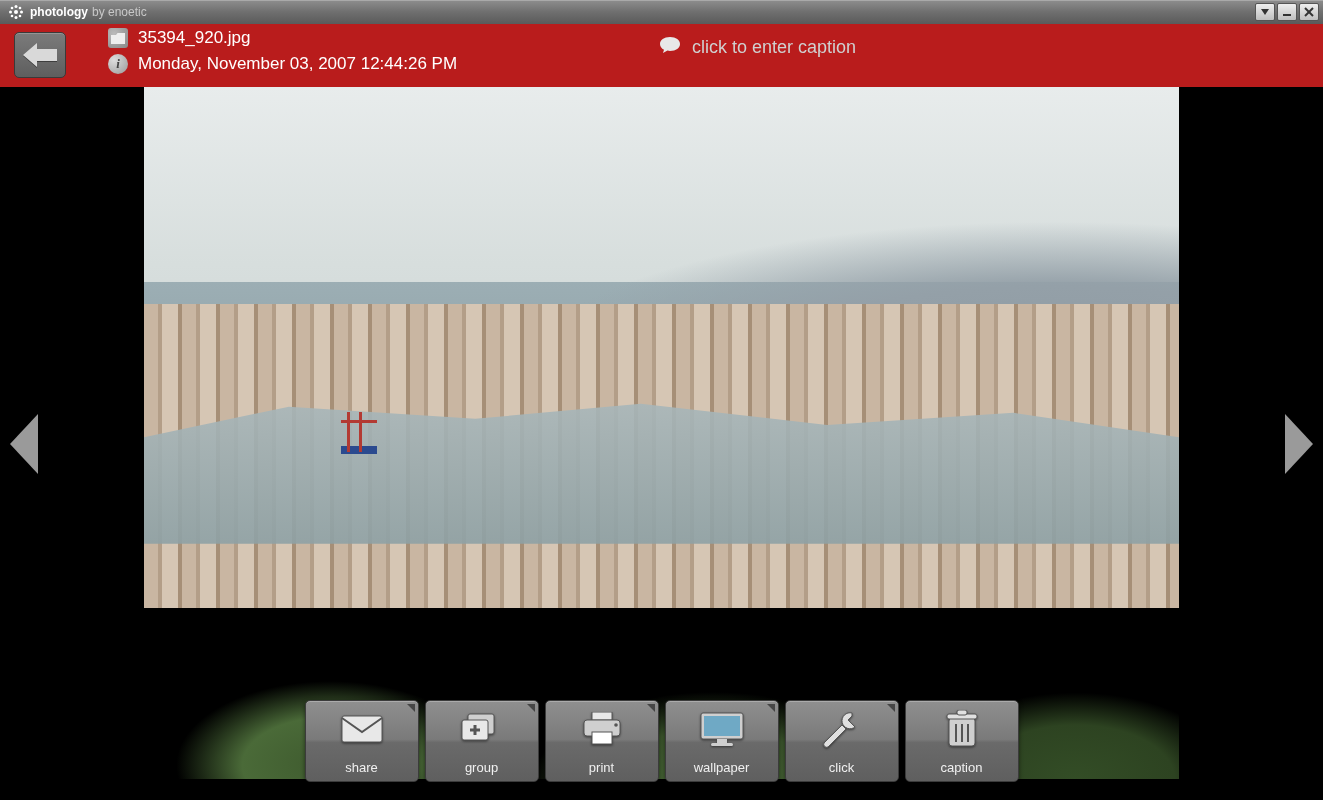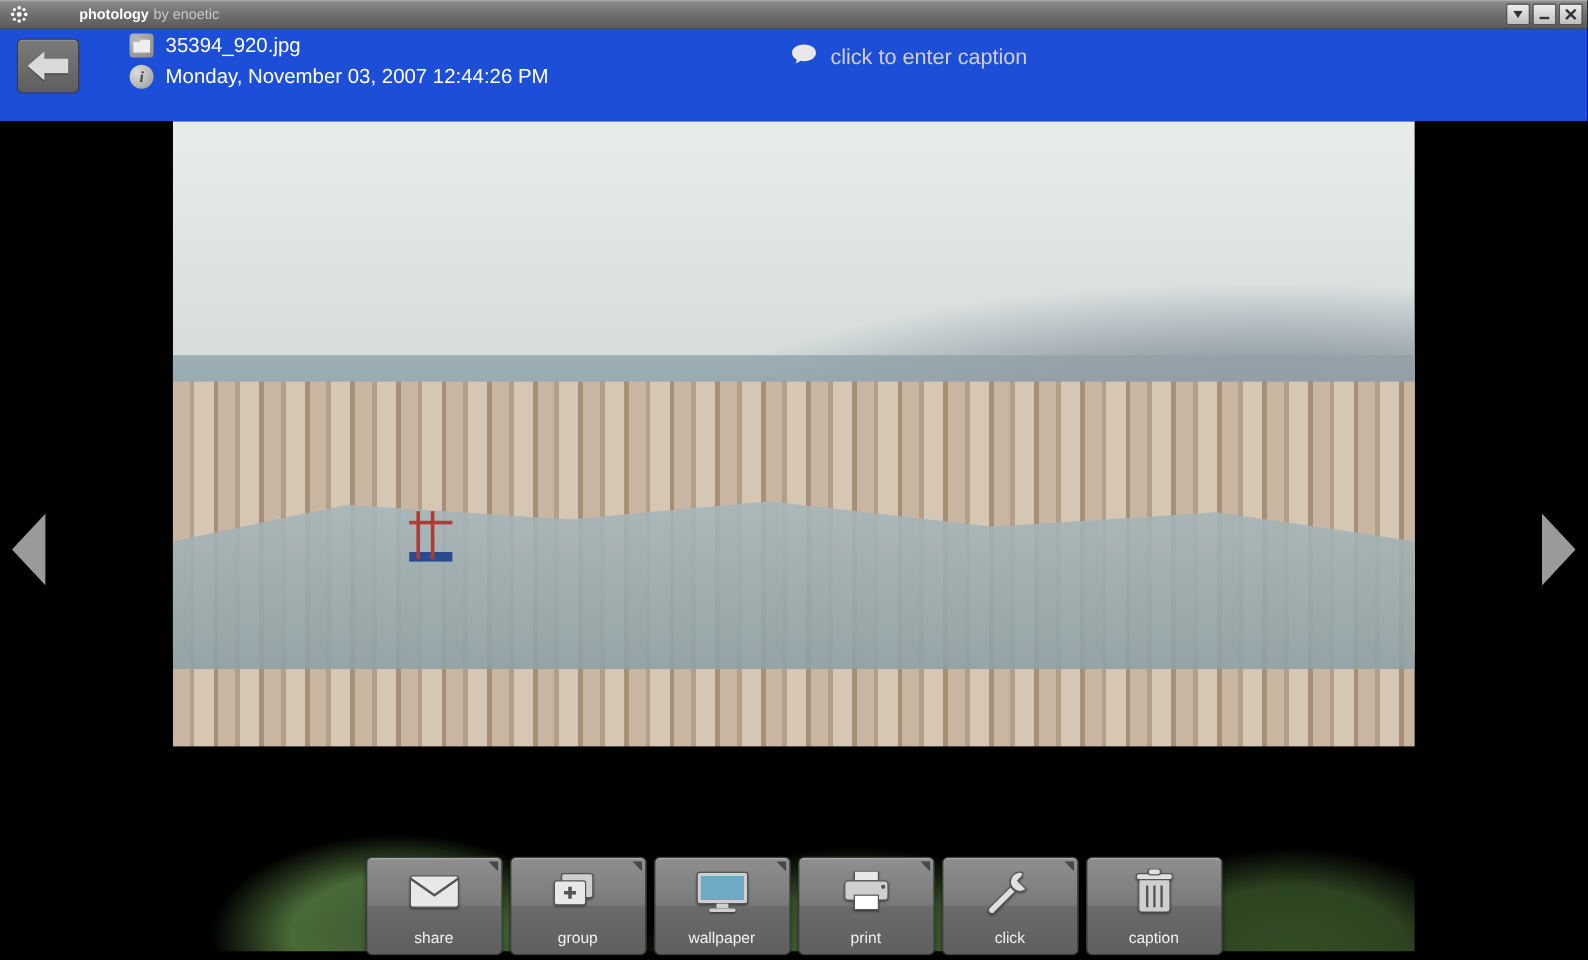--- a/index.html
+++ b/index.html
@@ -25,21 +25,20 @@
     font-size: 12px;
   }
   .titlebar .logo {
     margin-right: 6px;
     display: flex;
     align-items: center;
   }
   .titlebar .app-name {
     font-weight: bold;
     color: #fff;
-    margin-left: 36px;
   }
   .titlebar .by {
     color: #c8c8c8;
     margin-left: 4px;
     text-align: center;
   }
   .titlebar .spacer { flex: 1; }
   .winbtn {
     width: 18px;
     height: 16px;
@@ -51,22 +50,22 @@
     align-items: center;
     justify-content: center;
     color: #333;
     font-size: 11px;
     font-weight: bold;
     cursor: pointer;
   }
 
   
   .header {
-    height: 77px;
-    background: #1d4ed8;
+    height: 63px;
+    background: #b91c1c;
     display: flex;
     align-items: stretch;
     position: relative;
   }
   .back-btn {
     position: absolute;
     left: 14px;
     top: 8px;
     width: 50px;
     height: 44px;
@@ -380,40 +379,40 @@
           <rect x="2" y="8" width="26" height="20" rx="2" fill="#e8e8e8" stroke="#555"></rect>
           <line x1="10" y1="18" x2="20" y2="18" stroke="#555" stroke-width="3"></line>
           <line x1="15" y1="13" x2="15" y2="23" stroke="#555" stroke-width="3"></line>
         </svg>
       </div>
       <span>group</span>
     </div>
 
     <div class="tbtn">
       <div class="ticon">
+        <svg width="44" height="34" viewBox="0 0 44 34">
+          <rect x="12" y="0" width="20" height="8" fill="#e8e8e8" stroke="#555"></rect>
+          <rect x="4" y="8" width="36" height="16" rx="3" fill="#cfcfcf" stroke="#555"></rect>
+          <rect x="12" y="20" width="20" height="12" fill="#fff" stroke="#555"></rect>
+          <circle cx="36" cy="13" r="1.8" fill="#555"></circle>
+        </svg>
+      </div>
+      <span>print</span>
+    </div>
+
+    <div class="tbtn">
+      <div class="ticon">
         <svg width="46" height="36" viewBox="0 0 46 36">
           <rect x="2" y="2" width="42" height="26" rx="2" fill="#cfcfcf" stroke="#555"></rect>
           <rect x="5" y="5" width="36" height="20" fill="#6fa9c5"></rect>
           <rect x="18" y="28" width="10" height="4" fill="#cfcfcf"></rect>
           <rect x="12" y="32" width="22" height="3" rx="1.5" fill="#cfcfcf"></rect>
         </svg>
       </div>
       <span>wallpaper</span>
-    </div>
-
-    <div class="tbtn">
-      <div class="ticon">
-        <svg width="44" height="34" viewBox="0 0 44 34">
-          <rect x="12" y="0" width="20" height="8" fill="#e8e8e8" stroke="#555"></rect>
-          <rect x="4" y="8" width="36" height="16" rx="3" fill="#cfcfcf" stroke="#555"></rect>
-          <rect x="12" y="20" width="20" height="12" fill="#fff" stroke="#555"></rect>
-          <circle cx="36" cy="13" r="1.8" fill="#555"></circle>
-        </svg>
-      </div>
-      <span>print</span>
     </div>
 
     <div class="tbtn">
       <div class="ticon">
         <svg width="40" height="40" viewBox="0 0 40 40">
           <path d="M30 4 a8 8 0 1 0 3 14 l-7 -7 l4 -4 z M24 20 L6 38 a3 3 0 0 1 -4 -4 L20 16 Z" fill="#e0e0e0" stroke="#555" stroke-width="1"></path>
         </svg>
       </div>
       <span>click</span>
     </div>

